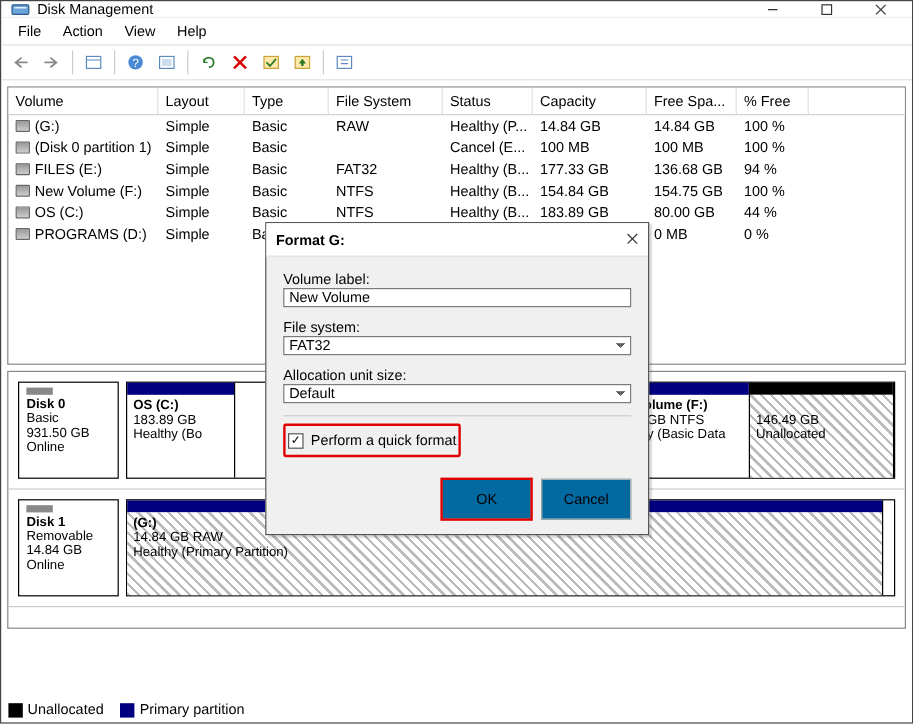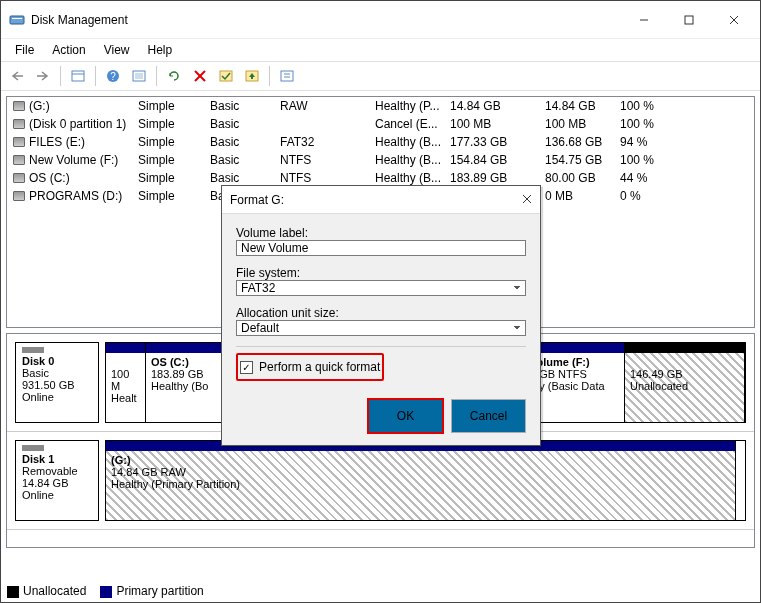--- a/index.html
+++ b/index.html
@@ -1,17 +1,17 @@
 <!DOCTYPE html>
 <html><head>
 <meta charset="utf-8">
 <style>
 * { box-sizing: border-box; margin: 0; padding: 0; }
 body { font-family: "Segoe UI", Tahoma, sans-serif; font-size: 12px; background: #fff; color: #000; width: 761px; height: 603px; overflow: hidden; border: 1px solid #444; position: relative; }
-.titlebar { height: 38px; display: flex; align-items: center; padding: 0 4px 0 8px; border-bottom: 1px solid #eee; }
+.titlebar { height: 14px; display: flex; align-items: center; padding: 0 4px 0 8px; border-bottom: 1px solid #eee; }
 .titlebar .icon { width: 16px; height: 16px; margin-right: 6px; display: inline-flex; }
 .titlebar .title { flex: 1; font-size: 12px; }
 .winbtns { display: flex; }
 .winbtns div { width: 45px; height: 28px; display: flex; align-items: center; justify-content: center; color: #555; }
 .menubar { height: 22px; display: flex; align-items: center; padding: 0 6px; gap: 2px; }
 .menubar span { padding: 2px 8px; }
 .toolbar { height: 30px; display: flex; align-items: center; padding: 0 4px; gap: 2px; border-top: 1px solid #e0e0e0; border-bottom: 1px solid #e0e0e0; }
 .tbtn { width: 24px; height: 24px; display: flex; align-items: center; justify-content: center; border: 1px solid transparent; }
 .tsep { width: 1px; height: 20px; background: #ccc; margin: 0 3px; }
 .listview { border: 1px solid #828790; margin: 5px; height: 232px; overflow: hidden; }
@@ -35,21 +35,21 @@
 .diskbar { flex: 1; display: flex; border: 1px solid #000; margin-left: 6px; }
 .part { border-right: 1px solid #000; display: flex; flex-direction: column; }
 .part-hdr { height: 10px; }
 .part-body { padding: 3px 5px; font-size: 11px; flex: 1; }
 .hdr-blue { background: #000080; }
 .hdr-black { background: #000; }
 .hatch { background-image: repeating-linear-gradient(45deg, #bbb 0, #bbb 2px, #fff 2px, #fff 6px); }
 .legend { position: absolute; bottom: 4px; left: 6px; display: flex; gap: 14px; font-size: 12px; align-items: center; }
 .legend .sw { width: 12px; height: 12px; display: inline-block; margin-right: 4px; vertical-align: middle; }
 .dialog { position: absolute; left: 220px; top: 184px; width: 320px; background: #f0f0f0; border: 1px solid #555; box-shadow: 2px 2px 1px rgba(0,0,0,0.15); z-index: 10; }
-.dlgtitle { height: 28px; display: flex; align-items: center; padding: 0 8px; background: #fff; border-bottom: 1px solid #ddd; }
+.dlgtitle { height: 28px; display: flex; align-items: center; padding: 0 8px; background: #fff; border-bottom: 1px solid #ddd; font-weight: bold; }
 .dlgtitle span:first-child { flex: 1; font-size: 12px; }
 .dlgbody { padding: 12px 14px 10px 14px; }
 .dlgrow { display: flex; margin-bottom: 10px; flex-direction: column; }
 .dlgrow label { width: 120px; font-size: 12px; }
 .dlgrow input[type=text], .dlgrow select { flex: 1; height: 22px; border: 1px solid #7a7a7a; padding: 0 4px; font-size: 12px; background: #fff; }
 .dlgrow select { appearance: none; padding-right: 18px; background-image: linear-gradient(45deg, transparent 50%, #555 50%), linear-gradient(135deg, #555 50%, transparent 50%); background-position: right 8px center, right 4px center; background-size: 4px 4px, 4px 4px; background-repeat: no-repeat; }
 .selected { background: #cce8ff; }
 .chkrow { display: flex; align-items: center; gap: 6px; margin: 4px 0; font-size: 12px; }
 .chkbox { width: 13px; height: 13px; border: 1px solid #555; background: #fff; display: flex; align-items: center; justify-content: center; font-size: 10px; }
 .dlgbtns { display: flex; justify-content: flex-end; gap: 8px; padding: 8px 14px 12px 14px; }
@@ -155,20 +155,30 @@
   <div class="tbtn">
       <svg width="14" height="12">
         <rect x="1" y="1" width="12" height="10" fill="none" stroke="#5a8ac0"></rect>
         <line x1="4" y1="4" x2="10" y2="4" stroke="#5a8ac0"></line>
         <line x1="4" y1="7" x2="10" y2="7" stroke="#5a8ac0"></line>
       </svg>
     </div>
 </div>
 
 <div class="listview">
+  <div class="listhead">
+    <div class="col-v">Volume</div>
+    <div class="col-l">Layout</div>
+    <div class="col-t">Type</div>
+    <div class="col-f">File System</div>
+    <div class="col-s">Status</div>
+    <div class="col-c">Capacity</div>
+    <div class="col-fs">Free Spa...</div>
+    <div class="col-pf">% Free</div>
+  </div>
   <div id="vol-rows">
       <div class="listrow">
         <div class="col-v">
           <span class="volicon"></span>
           <span>(G:)</span>
         </div>
         <div class="col-l">Simple</div>
         <div class="col-t">Basic</div>
         <div class="col-f">RAW</div>
         <div class="col-s">Healthy (P...</div>
@@ -242,24 +252,20 @@
         <div class="col-pf">0 %</div>
       </div>
     </div>
 </div>
 
 <div class="diskpanel">
   <div id="disk-rows">
       <div class="diskrow" style="padding: 8px; height: 98px;">
         <div class="diskinfo"><div class="di-icon"></div><b>Disk 0</b><br>Basic<br>931.50 GB<br>Online</div>
         <div class="diskbar">
-          <div class="part " style="flex:0 0 40px">
-            <div class="part-hdr hdr-blue"></div>
-            <div class="part-body "><b></b><br>100 M<br>Healt</div>
-          </div>
           <div class="part " style="flex:0 0 90px">
             <div class="part-hdr hdr-blue"></div>
             <div class="part-body "><b>OS  (C:)</b><br>183.89 GB<br>Healthy (Bo</div>
           </div>
           <div style="flex: 1 1 0%; border-right: 1px solid rgb(0, 0, 0);"></div>
           <div class="part " style="flex:0 0 100px">
             <div class="part-hdr hdr-blue"></div>
             <div class="part-body "><b>Volume  (F:)</b><br>4 GB NTFS<br>thy (Basic Data</div>
           </div>
           <div class="part " style="flex:0 0 120px">

